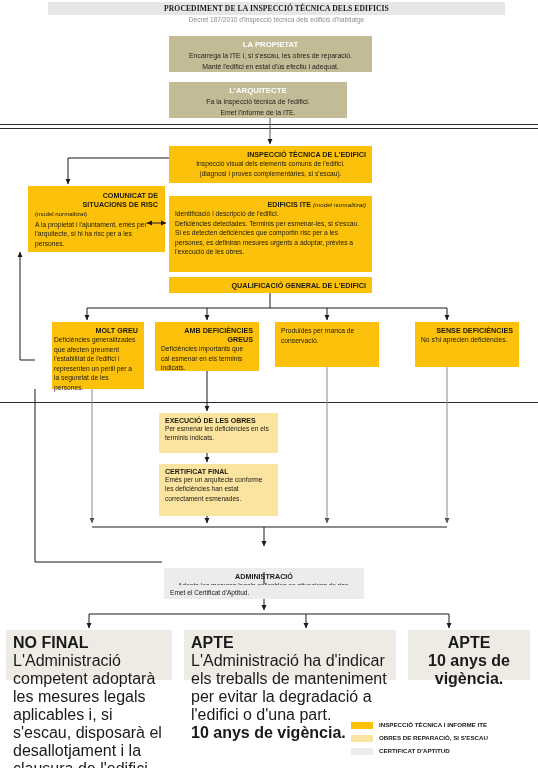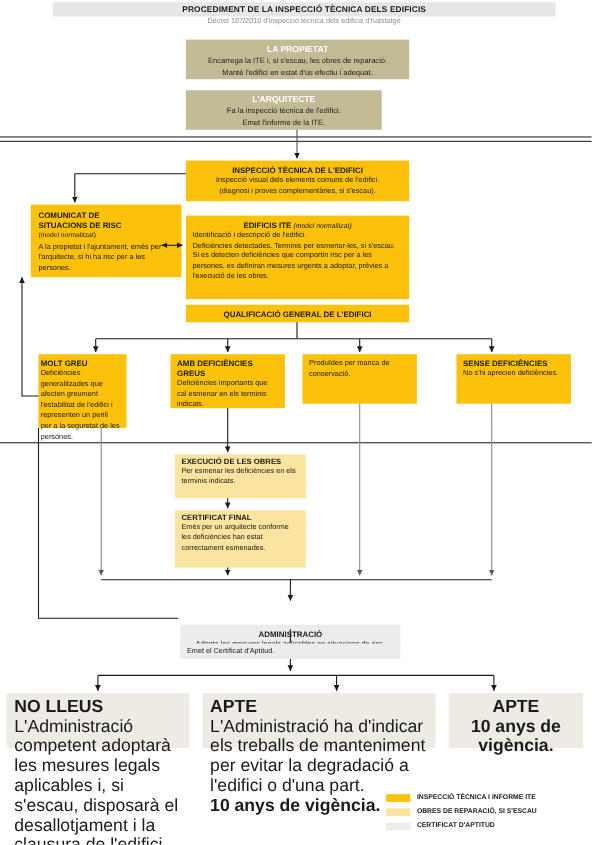--- a/index.html
+++ b/index.html
@@ -18,35 +18,35 @@
   .box .body{display:block;}
 
   
   .hdrbar{
     position:absolute;left:48px;top:2px;width:457px;height:13px;
     background:#e6e6e6;
   }
   .hdrtitle{
     position:absolute;left:48px;top:2px;width:457px;height:13px;
     display:flex;align-items:center;justify-content:center;
-    font-size:7.6px;font-weight:bold;letter-spacing:.1px;color:#1a1a1a;
+    font-size:7.6px;font-weight:bold;letter-spacing:.1px;color:#1a1a1a;font-family:Liberation Serif, serif;
   }
   .hdrsub{
     position:absolute;left:48px;top:16px;width:457px;
     text-align:center;font-size:6.6px;color:#8d8d8d;
   }
 
   
   .tan{background:#c3bb96;}
   .tan .ttl{text-align:center;color:#ffffff;font-size:7.8px;margin-bottom:2px;}
   .tan .body{font-size:6.9px;color:#23211a;line-height:10.5px;text-align:center;}
 
   
   .yel{background:#fcc10b;}
-  .yel .ttl{font-size:7.2px;color:#1c1a10;}
+  .yel .ttl{font-size:7.2px;color:#1c1a10;text-align:right;}
   .yel .body{font-size:6.7px;color:#1c1a10;line-height:9.6px;}
 
   
   .lyel{background:#fbe3a0;}
   .lyel .ttl{font-size:7.0px;color:#1c1a10;}
   .lyel .body{font-size:6.6px;color:#1c1a10;line-height:9.4px;}
 
   
   .beige{background:#ececea;}
   .beige2{background:#edebe4;}
@@ -112,21 +112,21 @@
     </span>
     <span class="body">Identificació i descripció de l'edifici.</span>
     <span class="body">Deficiències detectades. Terminis per esmenar-les, si s'escau.</span>
     <span class="body">Si es detecten deficiències que comportin risc per a les persones, es definiran mesures urgents a adoptar, prèvies a l'execució de les obres.</span>
   </div>
 
   <div class="box yel center" style="left:169px;top:277px;width:203px;height:16px;padding:4px 6px 0 6px;">
     <span class="ttl">QUALIFICACIÓ GENERAL DE L'EDIFICI</span>
   </div>
 
-  <div class="box yel" style="left:35px;top:322px;width:80px;height:67px;padding:4px 6px 0 2px;">
+  <div class="box yel" style="left:52px;top:322px;width:92px;height:67px;padding:4px 6px 0 2px;">
     <span class="ttl">MOLT GREU</span>
     <span class="body">Deficiències generalitzades que afecten greument l'estabilitat de l'edifici i representen un perill per a la seguretat de les persones.</span>
   </div>
 
   <div class="box yel" style="left:155px;top:322px;width:104px;height:49px;padding:4px 6px 0 6px;">
     <span class="ttl">AMB DEFICIÈNCIES GREUS</span>
     <span class="body">Deficiències importants que cal esmenar en els terminis indicats.</span>
   </div>
 
   <div class="box yel" style="left:275px;top:322px;width:104px;height:45px;padding:4px 6px 0 6px;">
@@ -151,21 +151,21 @@
   <div class="box beige center" style="left:164px;top:548px;width:200px;height:24px;padding:4px 6px 0 6px;background:#ececea;margin-top:20px;">
     <span class="ttl">ADMINISTRACIÓ</span>
     <span class="body">Adopta les mesures legals aplicables en situacions de risc.</span>
   </div>
 
   <div class="box beige" style="left:164px;top:585px;width:200px;height:14px;padding:3px 6px 0 6px;background:#ececea;">
     <span class="body">Emet el Certificat d'Aptitud.</span>
   </div>
 
   <div class="box beige2" style="left:6px;top:630px;width:166px;height:50px;padding:4px 7px 0 7px;">
-    <span class="ttl">NO LLEUS</span>
+    <span class="ttl">NO FINAL</span>
     <span class="body">L'Administració competent adoptarà les mesures legals aplicables i, si s'escau, disposarà el desallotjament i la clausura de l'edifici.</span>
   </div>
 
   <div class="box beige2" style="left:184px;top:630px;width:212px;height:50px;padding:4px 7px 0 7px;">
     <span class="ttl">APTE</span>
     <span class="body">L'Administració ha d'indicar els treballs de manteniment per evitar la degradació a l'edifici o d'una part.</span>
     <span class="body b">10 anys de vigència.</span>
   </div>
 
   <div class="box beige2 center" style="left:408px;top:630px;width:122px;height:50px;padding:4px 7px 0 7px;">

